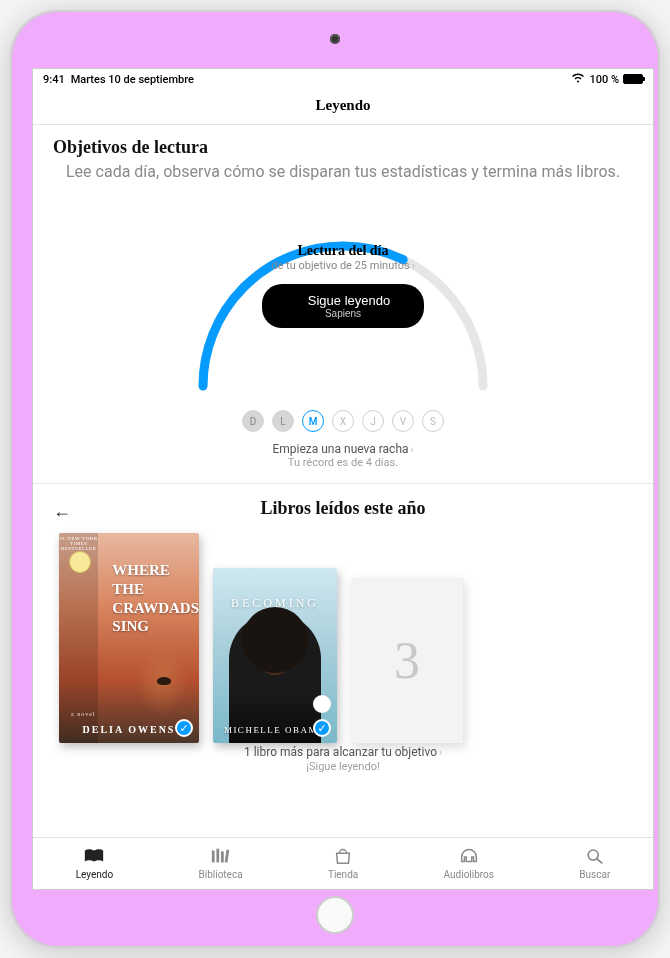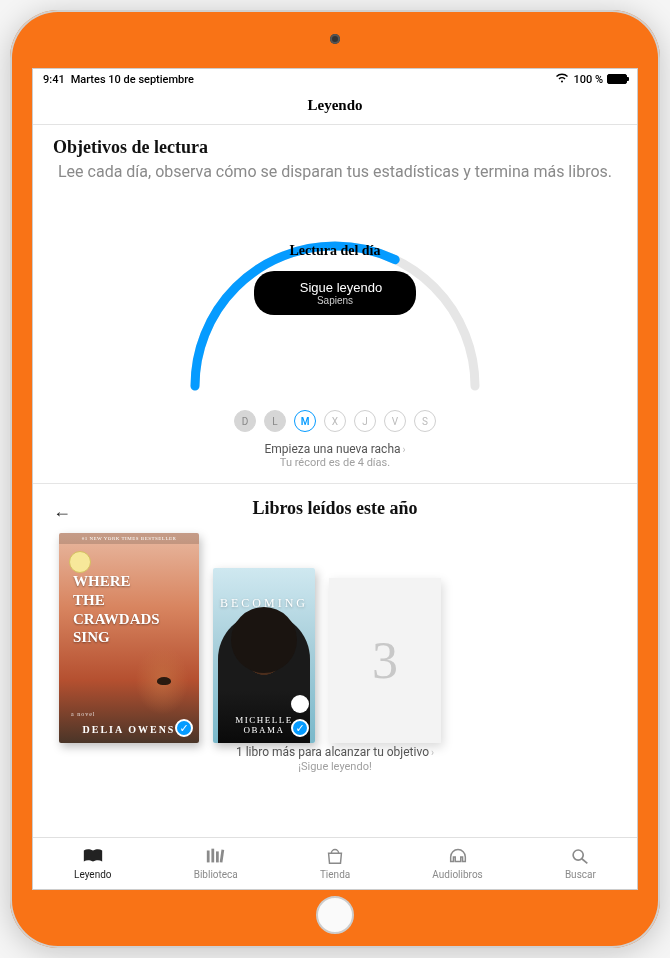--- a/index.html
+++ b/index.html
@@ -7,25 +7,25 @@
     background: #f5f5f5;
     font-family: -apple-system, BlinkMacSystemFont, "Segoe UI", Roboto, sans-serif;
     display: flex;
     justify-content: center;
     align-items: flex-start;
     padding: 10px;
   }
   .ipad-frame {
     width: 650px;
     height: 938px;
-    background: #f97316;
+    background: #f0abfc;
     border-radius: 48px;
     box-shadow: 0 4px 30px rgba(0,0,0,0.2), inset 0 0 0 2px #d0d0d0;
     position: relative;
-    padding: 58px 22px 58px 22px;
+    padding: 58px 6px 58px 22px;
     display: flex;
     flex-direction: column;
   }
   .camera {
     position: absolute;
     top: 24px; left: 50%;
     transform: translateX(-50%);
     width: 10px; height: 10px;
     background: #333; border-radius: 50%;
     box-shadow: 0 0 0 2px #555 inset;
@@ -155,21 +155,21 @@
     display:flex; gap:14px; align-items:flex-end; justify-content:flex-start;
     padding-left: 6px;
   }
   .book {
     position:relative;
     box-shadow: 2px 4px 10px rgba(0,0,0,0.25);
     border-radius:2px;
     overflow:hidden;
   }
   .book1 { width:140px; height:210px; }
-  .book2 { width:102px; height:175px; }
+  .book2 { width:124px; height:175px; }
   .book-placeholder {
     width:112px; height:165px;
     background:#f3f3f3;
     box-shadow: 2px 4px 10px rgba(0,0,0,0.15);
     display:flex; align-items:center; justify-content:center;
     font-family: Georgia, serif;
     font-size:52px; color:#c8c8c8;
   }
   .check-badge {
     position:absolute; bottom:6px; right:6px;
@@ -188,21 +188,21 @@
     display:flex; flex-direction:column; align-items:center;
     gap:2px; font-size:10px; color:#8a8a8a; cursor:pointer;
   }
   .tab.active { color:#222; }
   .tab svg { width:22px; height:18px; }
   
   .cover-crawdads {
     width:100%; height:100%;
     background: linear-gradient(180deg, #e8b8a0 0%, #d88560 35%, #b55030 70%, #4a3528 100%);
     position:relative;
-    display:flex; flex-direction:column;
+    display:flex; flex-direction:row;
     color:#fff;
     font-family: Georgia, serif;
   }
   .cover-crawdads .bestseller {
     font-size:5px; letter-spacing:0.5px; text-align:center; color:#fff;
     background: rgba(0,0,0,0.15); padding:3px 0;
   }
   .cover-crawdads .award {
     position:absolute; top:18px; left:10px;
     width:22px;height:22px;border-radius:50%;
@@ -298,20 +298,23 @@
       <div class="section-title">Objetivos de lectura</div>
       <div class="section-sub">Lee cada día, observa cómo se disparan tus estadísticas y termina más libros.</div>
 
       <div class="arc-wrap">
         <svg class="arc-svg" width="320" height="205" viewBox="0 0 320 205">
           <path d="M 20 195 A 140 140 0 0 1 300 195" stroke="#e6e6e6" stroke-width="9" fill="none" stroke-linecap="round"></path>
           <path d="M 20 195 A 140 140 0 0 1 300 195" stroke="#059bff" stroke-width="9" fill="none" stroke-linecap="round" stroke-dasharray="440" stroke-dashoffset="158"></path>
         </svg>
         <div class="arc-center">
           <div class="today-label">Lectura del día</div>
+          <div class="today-goal">
+            <span>de tu objetivo de 25 minutos</span><span class="chevron">›</span>
+          </div>
           <button class="cta-btn">
             <span class="cta-main">Sigue leyendo</span>
             <span class="cta-sub">Sapiens</span>
           </button>
         </div>
       </div>
 
       <div class="day-dots" id="day-dots">
           <div class="day-dot done">D</div>
           <div class="day-dot done">L</div>

